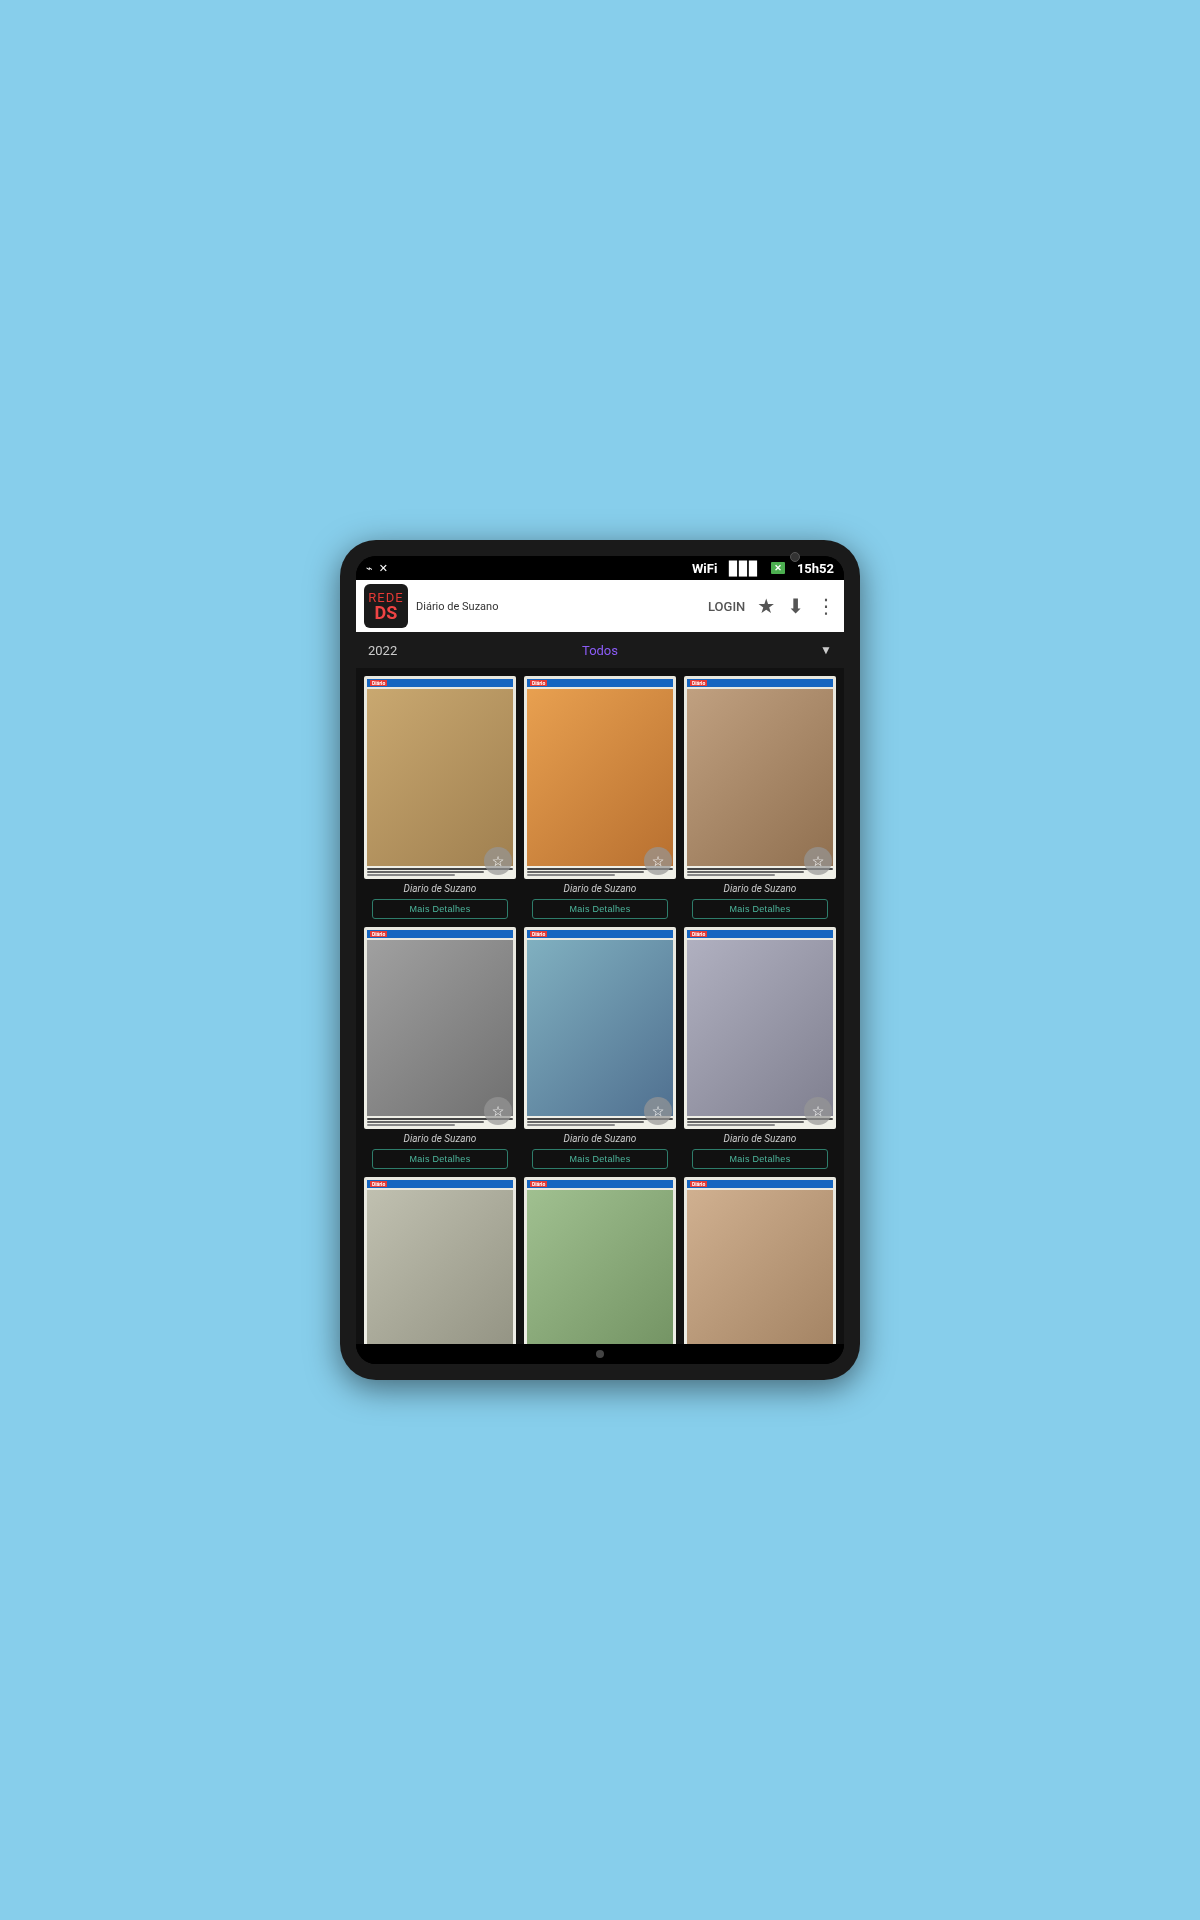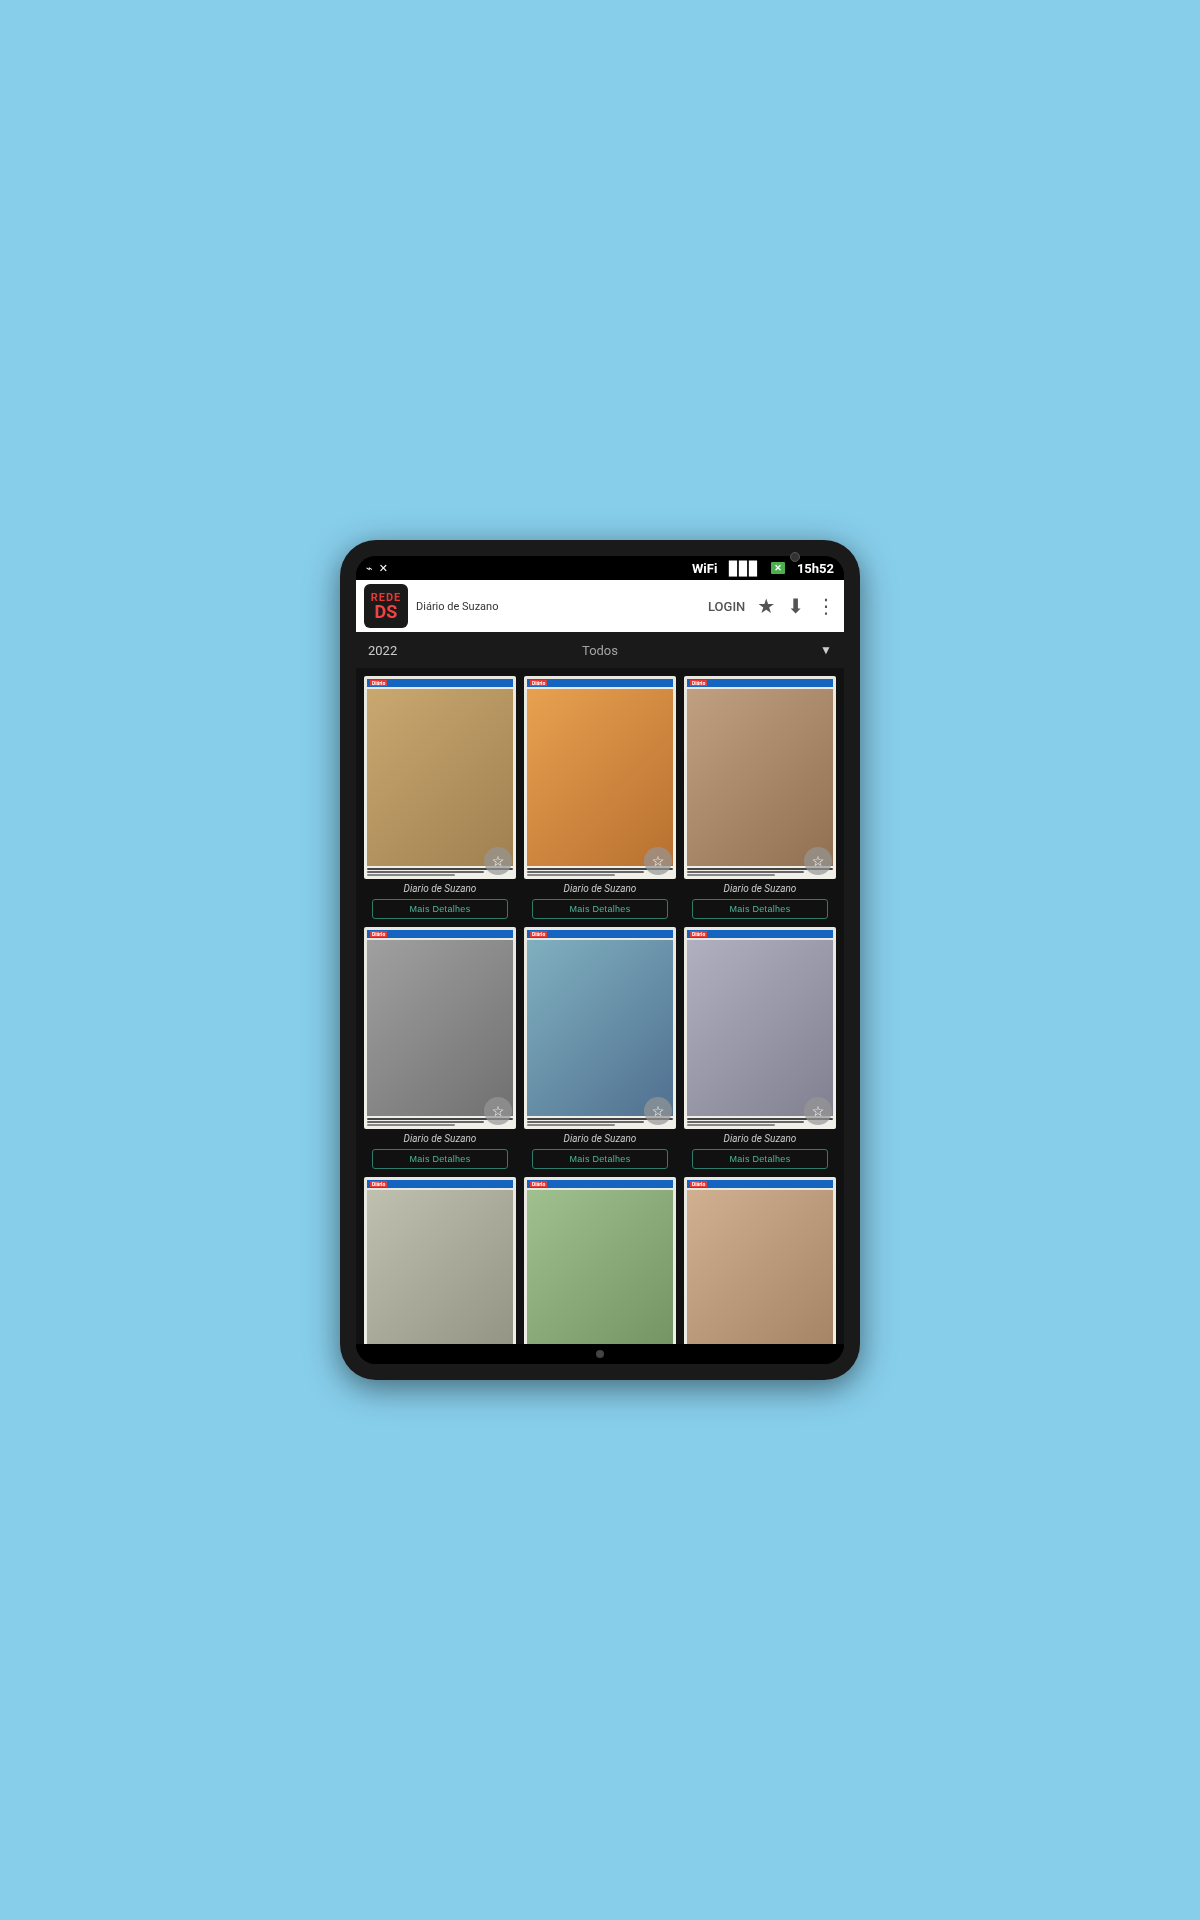--- a/index.html
+++ b/index.html
@@ -76,22 +76,22 @@
       border-radius: 6px;
       display: flex;
       flex-direction: column;
       align-items: center;
       justify-content: center;
       flex-shrink: 0;
     }
 
     .logo-rede {
       color: #e53935;
-      font-size: 11px;
-      font-weight: bold;
+      font-size: 13px;
+      font-weight: normal;
       letter-spacing: 1px;
       line-height: 1;
     }
 
     .logo-ds {
       color: #ef4444;
       font-size: 18px;
       font-weight: bold;
       line-height: 1;
     }
@@ -132,21 +132,21 @@
       position: relative;
     }
 
     .filter-year {
       color: #ccc;
       font-size: 13px;
       margin-right: auto;
     }
 
     .filter-center {
-      color: #a3a3a3;
+      color: #8b5cf6;
       font-size: 13px;
       position: absolute;
       left: 50%;
       transform: translateX(-50%);
     }
 
     .filter-arrow-right {
       color: #ccc;
       font-size: 12px;
       margin-left: auto;

